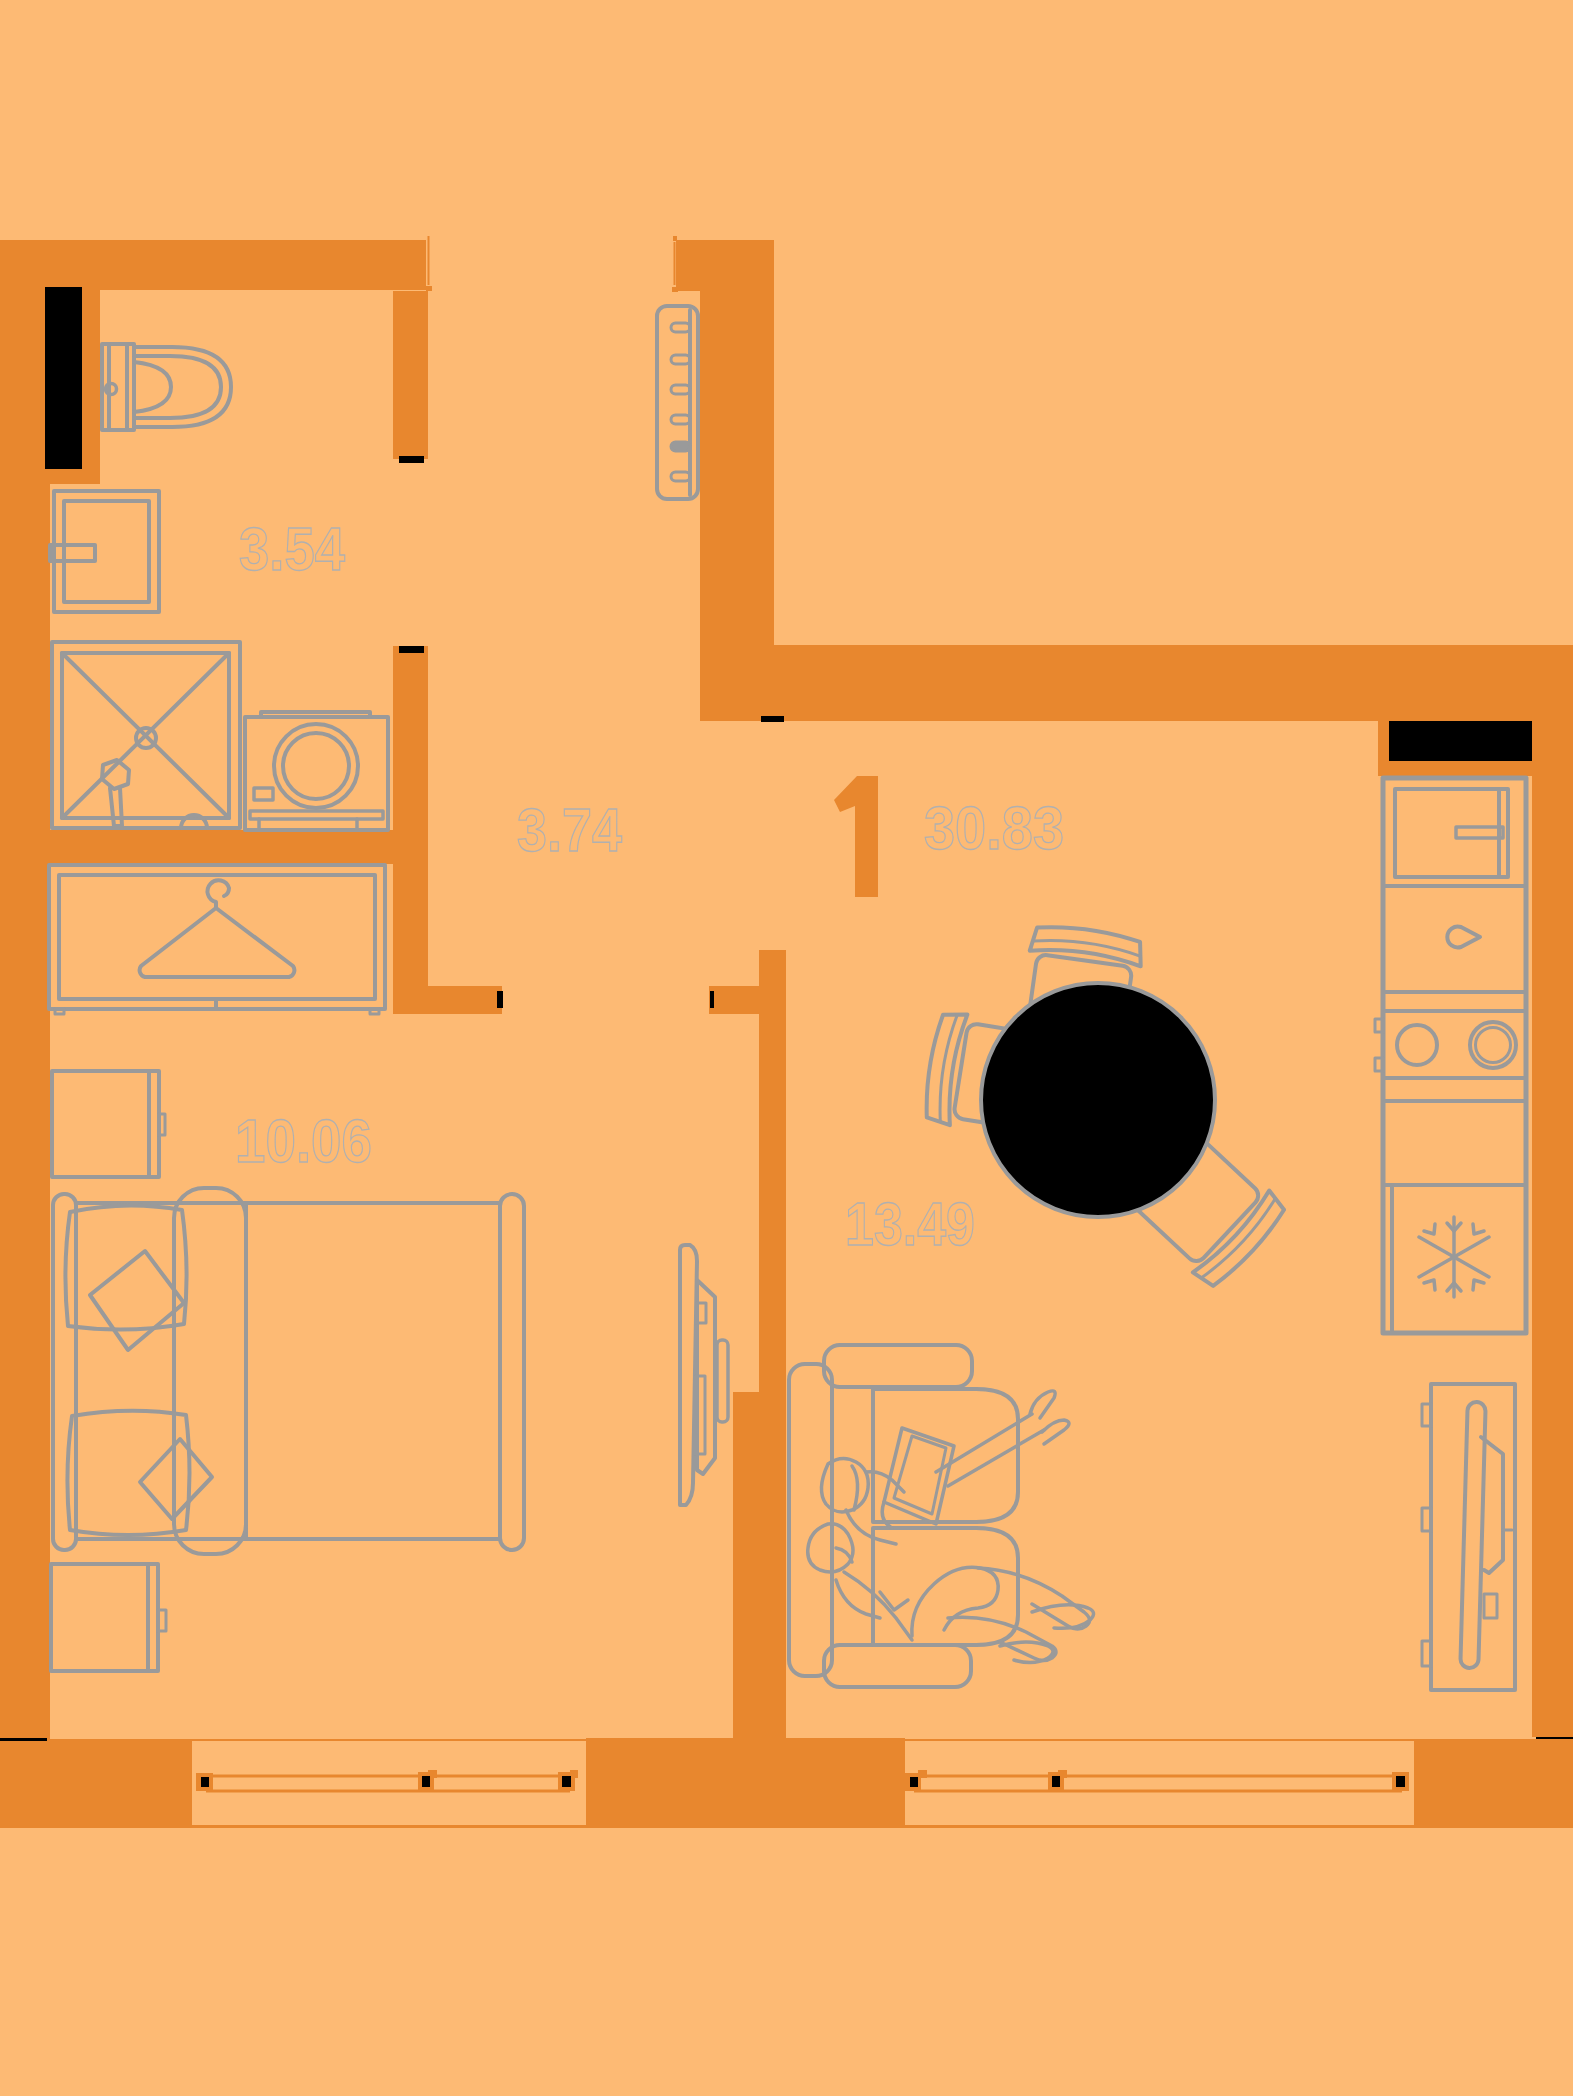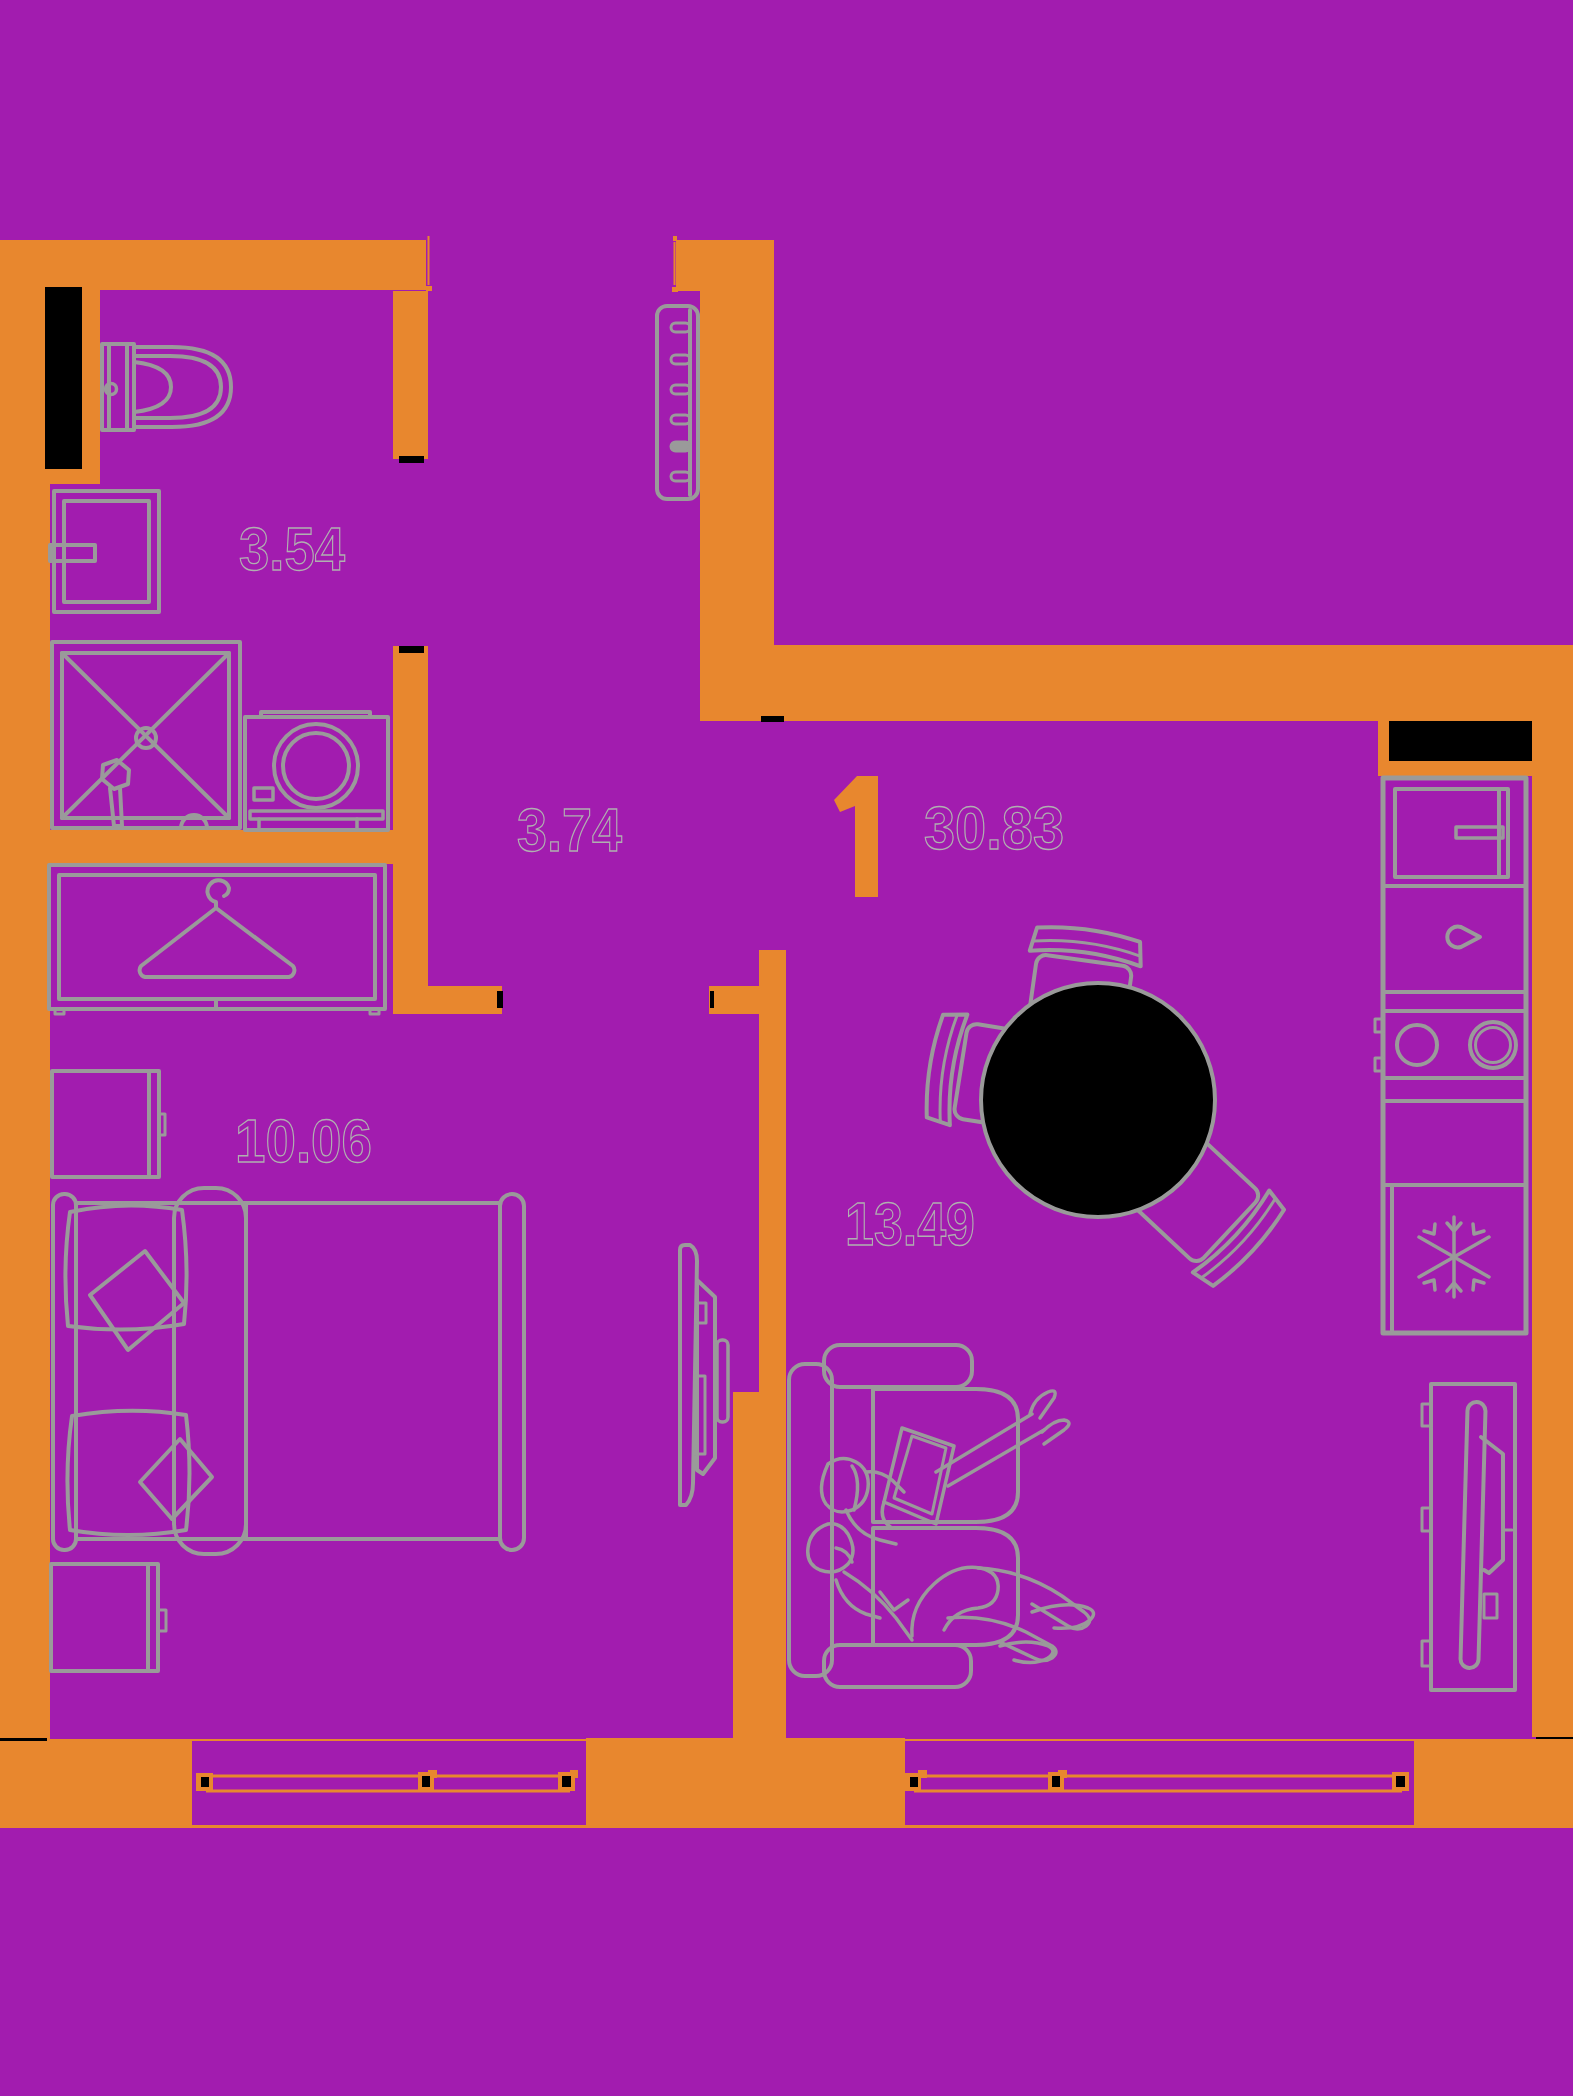--- a/index.html
+++ b/index.html
@@ -1,16 +1,16 @@
 <!DOCTYPE html>
 <html><head>
 <meta charset="utf-8">
 <style>
   html,body{margin:0;padding:0;background:#000;}
-  #wrap{width:1573px;height:2096px;background:#a21caf;position:relative;overflow:hidden;}
+  #wrap{width:1573px;height:2096px;background:#fdba74;position:relative;overflow:hidden;}
   svg{display:block;}
   text{font-family:"Liberation Sans",sans-serif;font-weight:bold;}
 </style>
 </head>
 <body>
 <div id="wrap">
 <svg width="1573" height="2096" viewBox="0 0 1573 2096">
 
 <g id="walls" fill="#E8872E" stroke="none">
 

